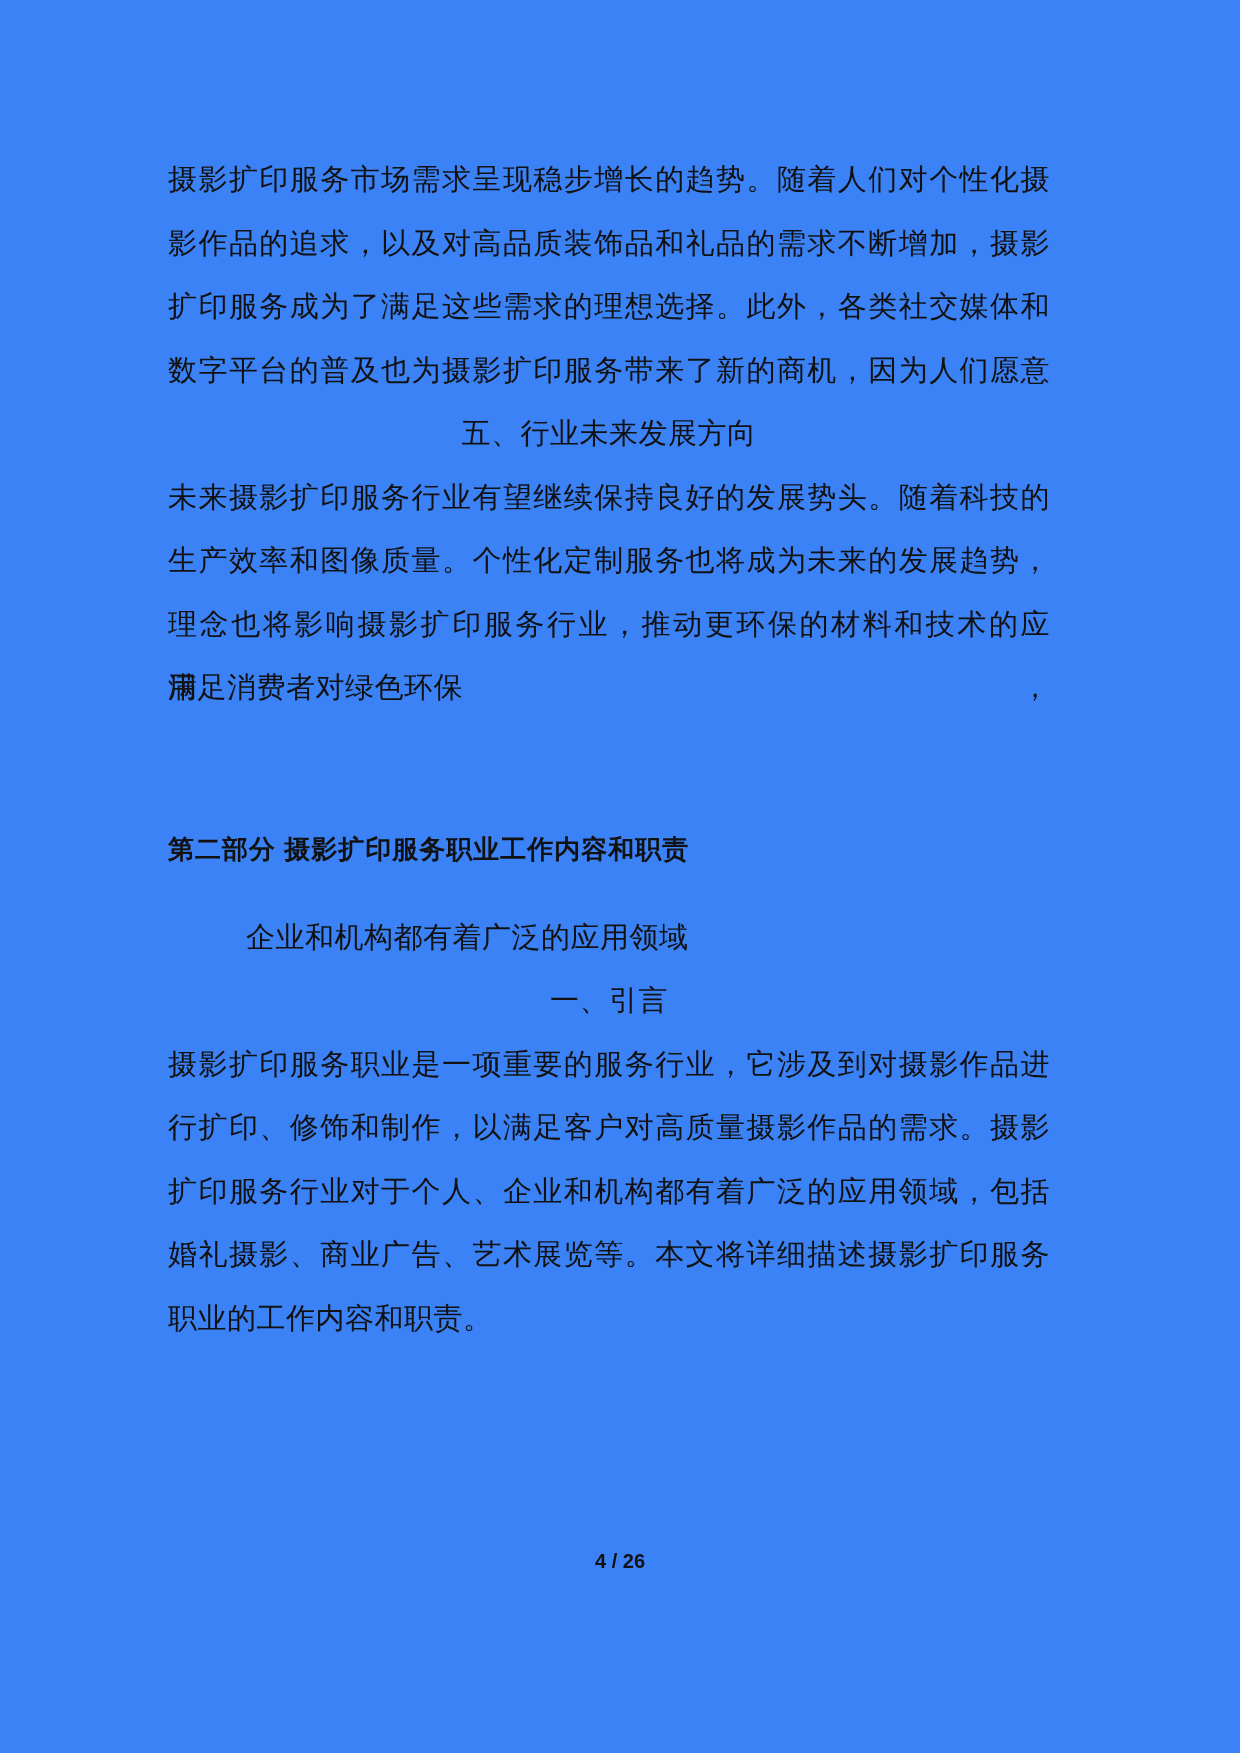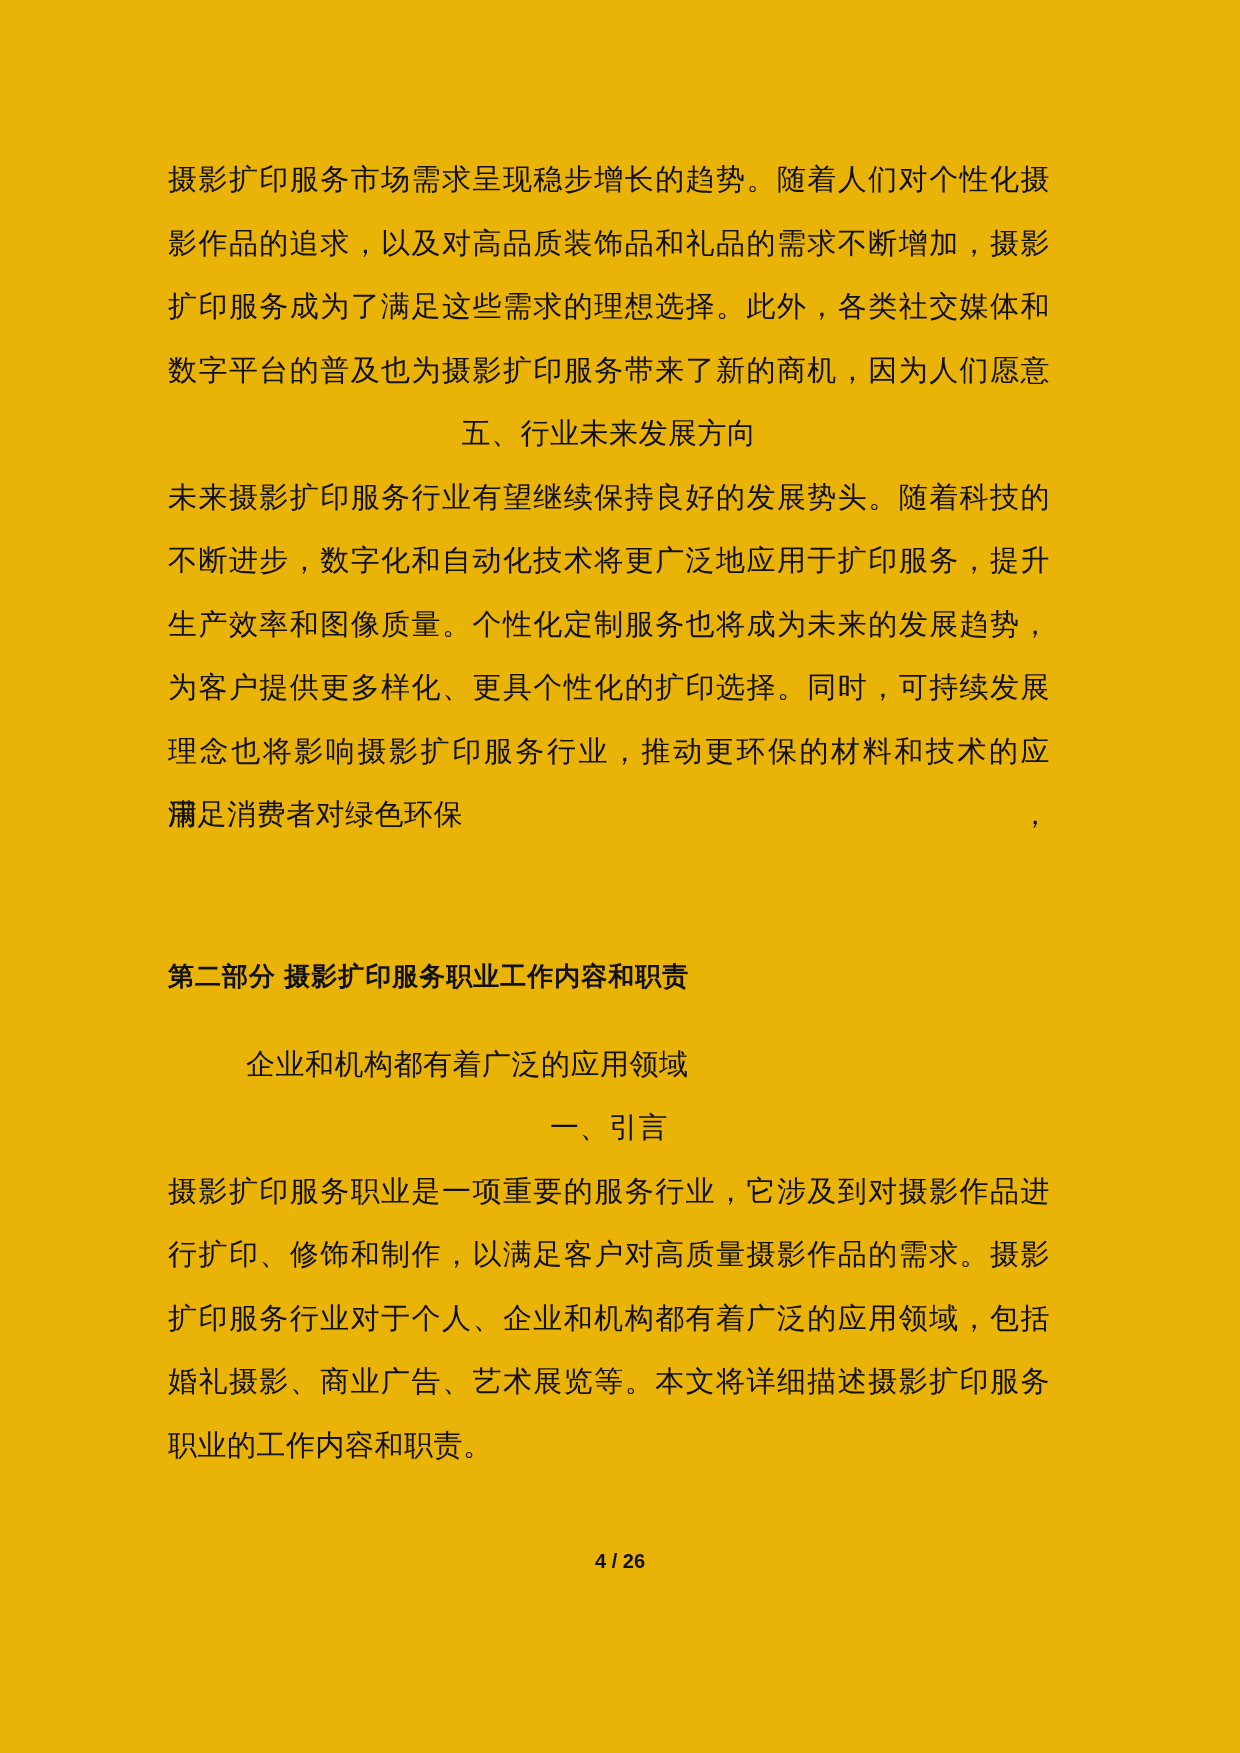--- a/index.html
+++ b/index.html
@@ -4,21 +4,21 @@
 <style>
   html, body {
     margin: 0;
     padding: 0;
     background: #ffffff;
   }
   .page {
     position: relative;
     width: 1240px;
     height: 1753px;
-    background: #eab308;
+    background: #3b82f6;
     color: #111111;
     font-family: "Liberation Serif", "DejaVu Serif", serif;
     overflow: hidden;
   }
   .content {
     position: absolute;
     left: 168px;
     top: 148px;
     width: 882px;
   }
@@ -71,23 +71,21 @@
         <div class="line fill">摄影扩印服务市场需求呈现稳步增长的趋势。随着人们对个性化摄</div>
         <div class="line fill">影作品的追求，以及对高品质装饰品和礼品的需求不断增加，摄影</div>
         <div class="line fill">扩印服务成为了满足这些需求的理想选择。此外，各类社交媒体和</div>
         <div class="line fill">数字平台的普及也为摄影扩印服务带来了新的商机，因为人们愿意</div>
       </div>
       <div class="block block-subhead">
         <div class="line">五、行业未来发展方向</div>
       </div>
       <div class="block block-para">
         <div class="line fill">未来摄影扩印服务行业有望继续保持良好的发展势头。随着科技的</div>
-        <div class="line fill">不断进步，数字化和自动化技术将更广泛地应用于扩印服务，提升</div>
         <div class="line fill">生产效率和图像质量。个性化定制服务也将成为未来的发展趋势，</div>
-        <div class="line fill">为客户提供更多样化、更具个性化的扩印选择。同时，可持续发展</div>
         <div class="line fill">理念也将影响摄影扩印服务行业，推动更环保的材料和技术的应用，</div>
         <div class="line">满足消费者对绿色环保</div>
       </div>
       <div class="block block-heading">
         <div class="line">第二部分 摄影扩印服务职业工作内容和职责</div>
       </div>
       <div class="block block-indent">
         <div class="line">企业和机构都有着广泛的应用领域</div>
       </div>
       <div class="block block-subhead">

